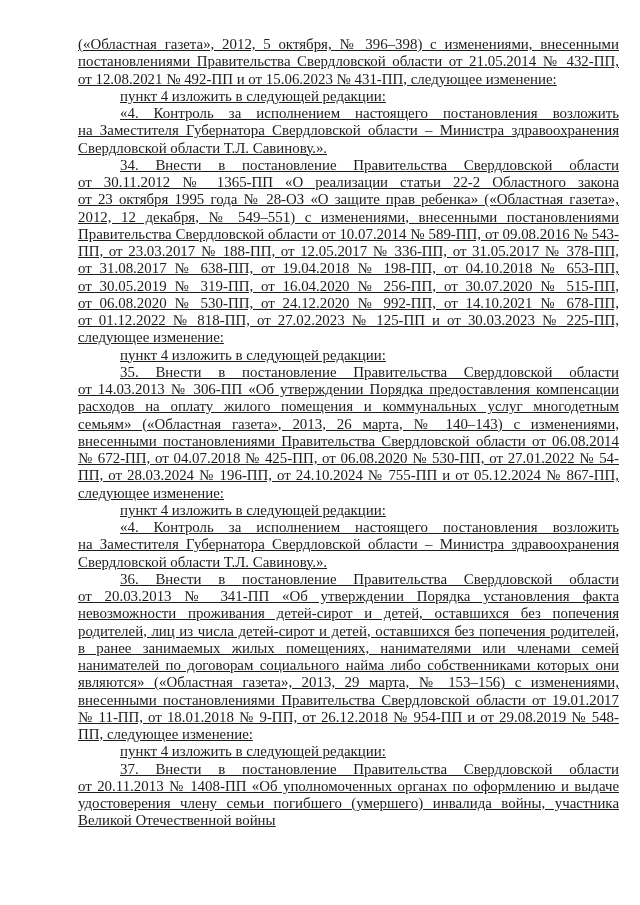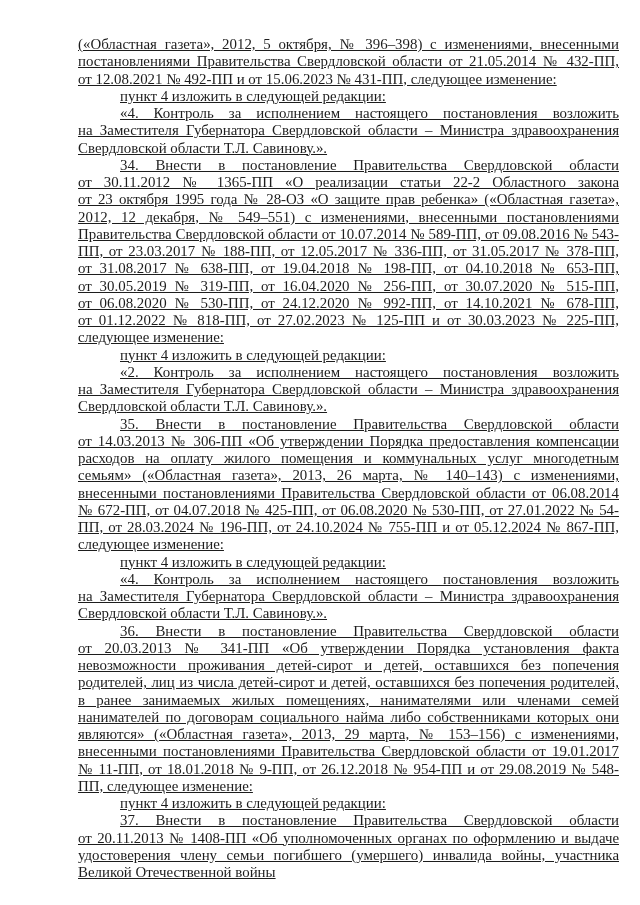--- a/index.html
+++ b/index.html
@@ -38,21 +38,20 @@
 </head>
 <body>
 
 <div class="page">
   <div class="doc-body">
       <p class="para">(«Областная газета», 2012, 5&nbsp;октября, №&nbsp;396–398) с&nbsp;изменениями, внесенными постановлениями Правительства Свердловской области от&nbsp;21.05.2014 №&nbsp;432-ПП, от&nbsp;12.08.2021 №&nbsp;492-ПП и от&nbsp;15.06.2023 №&nbsp;431-ПП, следующее изменение:</p>
       <p class="para indent">пункт 4 изложить в следующей редакции:</p>
       <p class="para indent">«4.&nbsp;Контроль за исполнением настоящего постановления возложить на&nbsp;Заместителя Губернатора Свердловской области – Министра здравоохранения Свердловской области Т.Л. Савинову.».</p>
       <p class="para indent">34.&nbsp;Внести в постановление Правительства Свердловской области от&nbsp;30.11.2012 №&nbsp;1365-ПП «О реализации статьи 22-2 Областного закона от&nbsp;23&nbsp;октября 1995&nbsp;года №&nbsp;28-ОЗ «О защите прав ребенка» («Областная газета», 2012, 12&nbsp;декабря, №&nbsp;549–551) с&nbsp;изменениями, внесенными постановлениями Правительства Свердловской области от&nbsp;10.07.2014 №&nbsp;589-ПП, от&nbsp;09.08.2016 №&nbsp;543-ПП, от&nbsp;23.03.2017 №&nbsp;188-ПП, от&nbsp;12.05.2017 №&nbsp;336-ПП, от&nbsp;31.05.2017 №&nbsp;378-ПП, от&nbsp;31.08.2017 №&nbsp;638-ПП, от&nbsp;19.04.2018 №&nbsp;198-ПП, от&nbsp;04.10.2018 №&nbsp;653-ПП, от&nbsp;30.05.2019 №&nbsp;319-ПП, от&nbsp;16.04.2020 №&nbsp;256-ПП, от&nbsp;30.07.2020 №&nbsp;515-ПП, от&nbsp;06.08.2020 №&nbsp;530-ПП, от&nbsp;24.12.2020 №&nbsp;992-ПП, от&nbsp;14.10.2021 №&nbsp;678-ПП, от&nbsp;01.12.2022 №&nbsp;818-ПП, от&nbsp;27.02.2023 №&nbsp;125-ПП и от&nbsp;30.03.2023 №&nbsp;225-ПП, следующее изменение:</p>
       <p class="para indent">пункт 4 изложить в следующей редакции:</p>
-      <p class="para indent">«2.&nbsp;Контроль за исполнением настоящего постановления возложить на&nbsp;Заместителя Губернатора Свердловской области – Министра здравоохранения Свердловской области Т.Л. Савинову.».</p>
       <p class="para indent">35.&nbsp;Внести в постановление Правительства Свердловской области от&nbsp;14.03.2013 №&nbsp;306-ПП «Об утверждении Порядка предоставления компенсации расходов на оплату жилого помещения и коммунальных услуг многодетным семьям» («Областная газета», 2013, 26&nbsp;марта, №&nbsp;140–143) с&nbsp;изменениями, внесенными постановлениями Правительства Свердловской области от&nbsp;06.08.2014 №&nbsp;672-ПП, от&nbsp;04.07.2018 №&nbsp;425-ПП, от&nbsp;06.08.2020 №&nbsp;530-ПП, от&nbsp;27.01.2022 №&nbsp;54-ПП, от&nbsp;28.03.2024 №&nbsp;196-ПП, от&nbsp;24.10.2024 №&nbsp;755-ПП и от&nbsp;05.12.2024 №&nbsp;867-ПП, следующее изменение:</p>
       <p class="para indent">пункт 4 изложить в следующей редакции:</p>
       <p class="para indent">«4.&nbsp;Контроль за исполнением настоящего постановления возложить на&nbsp;Заместителя Губернатора Свердловской области – Министра здравоохранения Свердловской области Т.Л. Савинову.».</p>
       <p class="para indent">36.&nbsp;Внести в постановление Правительства Свердловской области от&nbsp;20.03.2013 №&nbsp;341-ПП «Об утверждении Порядка установления факта невозможности проживания детей-сирот и детей, оставшихся без попечения родителей, лиц из числа детей-сирот и детей, оставшихся без попечения родителей, в ранее занимаемых жилых помещениях, нанимателями или членами семей нанимателей по договорам социального найма либо собственниками которых они являются» («Областная газета», 2013, 29&nbsp;марта, №&nbsp;153–156) с&nbsp;изменениями, внесенными постановлениями Правительства Свердловской области от&nbsp;19.01.2017 №&nbsp;11-ПП, от&nbsp;18.01.2018 №&nbsp;9-ПП, от&nbsp;26.12.2018 №&nbsp;954-ПП и от&nbsp;29.08.2019 №&nbsp;548-ПП, следующее изменение:</p>
       <p class="para indent">пункт 4 изложить в следующей редакции:</p>
       <p class="para indent">37.&nbsp;Внести в постановление Правительства Свердловской области от&nbsp;20.11.2013 №&nbsp;1408-ПП «Об уполномоченных органах по оформлению и выдаче удостоверения члену семьи погибшего (умершего) инвалида войны, участника Великой Отечественной войны</p>
     </div>
 </div>
 
 </body></html>

